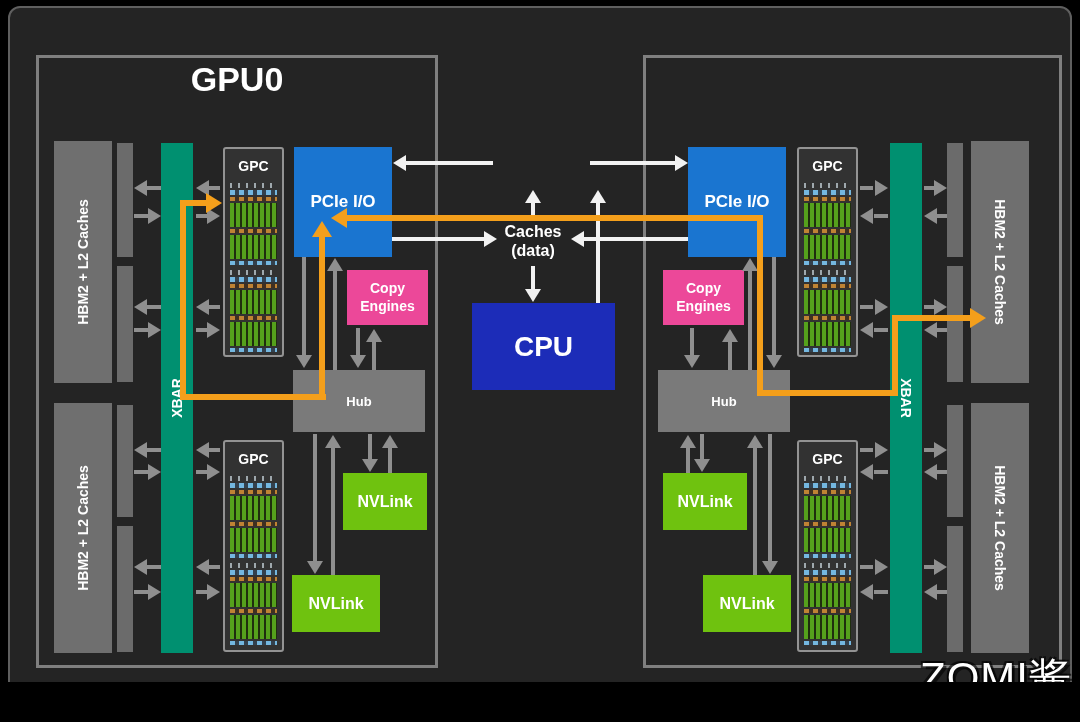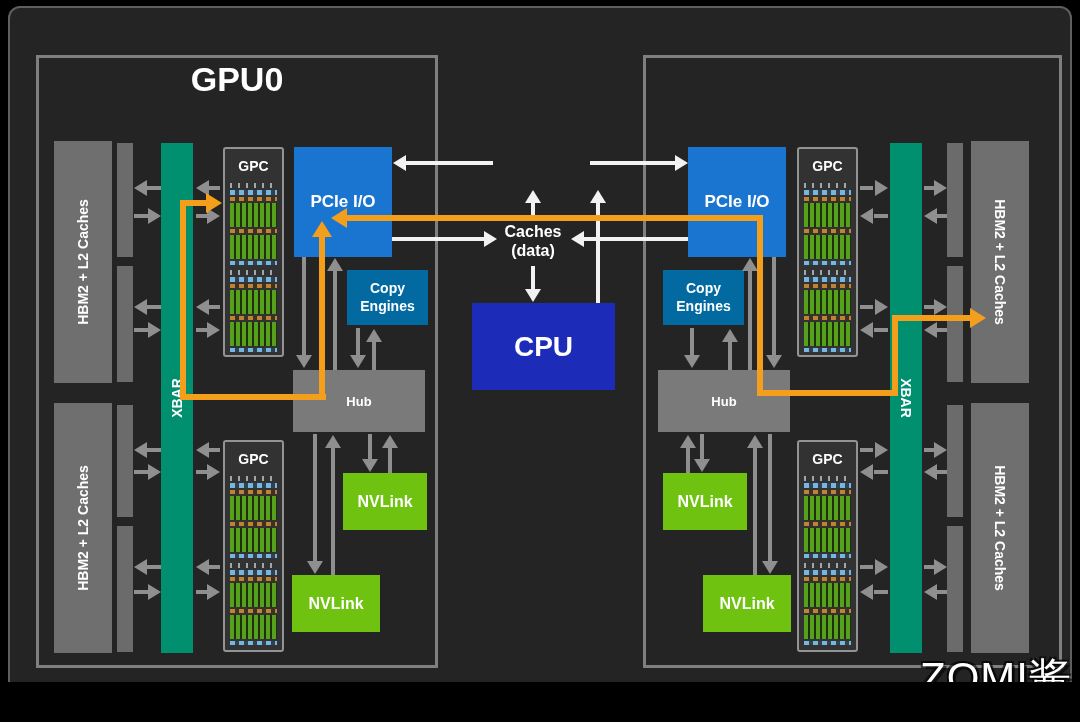--- a/index.html
+++ b/index.html
@@ -10,21 +10,21 @@
   .box { position:absolute; display:flex; align-items:center; justify-content:center;
          color:#fff; font-weight:bold; text-align:center; z-index:1; }
   .frame { position:absolute; border:3px solid #7f7f7f; z-index:0; }
   .gputitle { position:absolute; color:#fff; font-size:34px; font-weight:bold; text-align:center; z-index:1; }
   .gray  { background:#6f6f6f; }
   .bar   { background:#6b6b6b; }
   .hub   { background:#7a7a7a; font-size:13px; }
   .teal  { background:#009070; }
   .pcie  { background:#1a75d0; font-size:17px; }
   .cpu   { background:#1c2cb8; font-size:28px; }
-  .ce    { background:#0369a1; font-size:14px; line-height:1.25; }
+  .ce    { background:#ec4899; font-size:14px; line-height:1.25; }
   .nvl   { background:#6fc20f; font-size:16px; }
   .vlabel { white-space:nowrap; font-size:14px; font-weight:bold; color:#fff; }
   .ccw { transform:rotate(-90deg); }
   .cw  { transform:rotate(90deg); }
 
   .gpc { position:absolute; background:#323232; border:2px solid #939393; border-radius:3px; z-index:1; }
   .gpc-h { height:34px; display:flex; align-items:center; justify-content:center;
            color:#fff; font-size:14px; font-weight:bold; }
   .tpc { height:82px; margin:0 5px 5px 5px;
     background:

